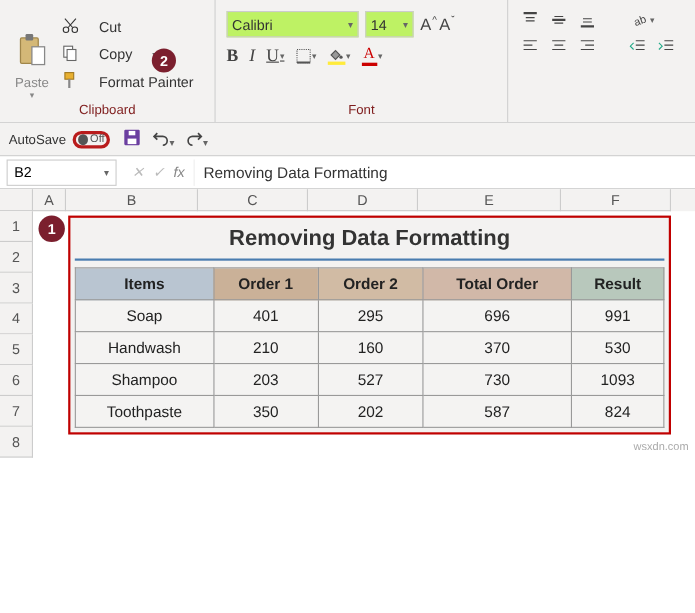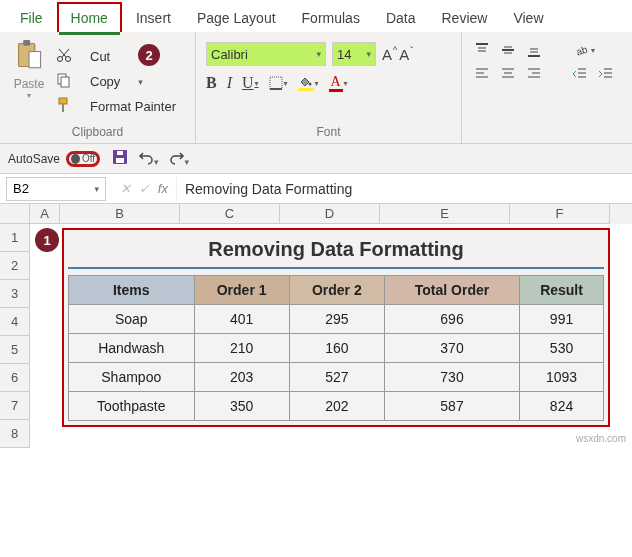--- a/index.html
+++ b/index.html
@@ -8,25 +8,25 @@
     
     .menubar { display: flex; background: #fff; height: 32px; align-items: flex-end; padding-left: 8px; gap: 2px; }
     .menu-item { padding: 6px 12px; color: #444; cursor: pointer; font-size: 14px; }
     .menu-item.active { border: 2px solid #c00000; color: #2e7d32; font-weight: 500; border-bottom: none; position: relative; }
     .menu-item.active::after { content: ""; position: absolute; left: 0; right: 0; bottom: -3px; height: 3px; background: #2e7d32; }
     .menu-item.file { color: #2e7d32; font-weight: 500; }
     
     
     .ribbon { display: flex; background: #f3f2f1; border-bottom: 1px solid #d0d0d0; height: 112px; }
     .rgroup { border-right: 1px solid #d0d0d0; padding: 4px 8px 2px 8px; display: flex; flex-direction: column; justify-content: space-between; }
-    .rgroup-label { text-align: center; color: #737373; font-size: 12px; padding: 2px 0; }
+    .rgroup-label { text-align: center; color: #7f1d1d; font-size: 12px; padding: 2px 0; }
     .rgroup-body { display: flex; flex: 1; }
     
     
-    .paste-stack { display: flex; flex-direction: column; align-items: center; width: 42px; padding-top: 4px; margin-right: 6px; }
+    .paste-stack { display: flex; flex-direction: column; align-items: center; width: 42px; padding-top: 4px; margin-right: 6px; justify-content: flex-end; }
     .paste-icon svg { width: 28px; height: 30px; }
     .paste-label { font-size: 12px; color: #888; margin-top: 4px; }
     .paste-chev { color: #888; font-size: 8px; }
     .clip-btns { display: flex; flex-direction: column; gap: 6px; justify-content: center; padding-top: 4px; }
     .clip-btn { display: flex; align-items: center; gap: 18px; font-size: 13px; color: #333; }
     .clip-btn svg { width: 16px; height: 16px; }
     .small-chev { font-size: 9px; color: #666; }
     .marker2 { position: absolute; left: 138px; top: 44px; width: 22px; height: 22px; border-radius: 50%; background: #7b1f2e; color: #fff; font-weight: bold; display: flex; align-items: center; justify-content: center; font-size: 13px; z-index: 5; }
     
     
@@ -105,30 +105,20 @@
     .th-res { background: #b8c8bc; }
     .dtable td { background: rgba(255,255,255,0.1); color: #222; }
     
     .watermark { position: absolute; right: 6px; bottom: 4px; font-size: 10px; color: #aaa; }
     .wrap { position: relative; }
   </style>
 </head>
 <body>
 <div class="wrap">
 
-<div class="menubar">
-  <div class="menu-item file">File</div>
-  <div class="menu-item active">Home</div>
-  <div class="menu-item">Insert</div>
-  <div class="menu-item">Page Layout</div>
-  <div class="menu-item">Formulas</div>
-  <div class="menu-item">Data</div>
-  <div class="menu-item">Review</div>
-  <div class="menu-item">View</div>
-</div>
 
 <div class="marker2">2</div>
 
 <div class="ribbon">
 
   <div class="rgroup" style="width:196px;">
     <div class="rgroup-body">
       <div class="paste-stack">
         <span class="paste-icon">
           <svg viewBox="0 0 24 26">

